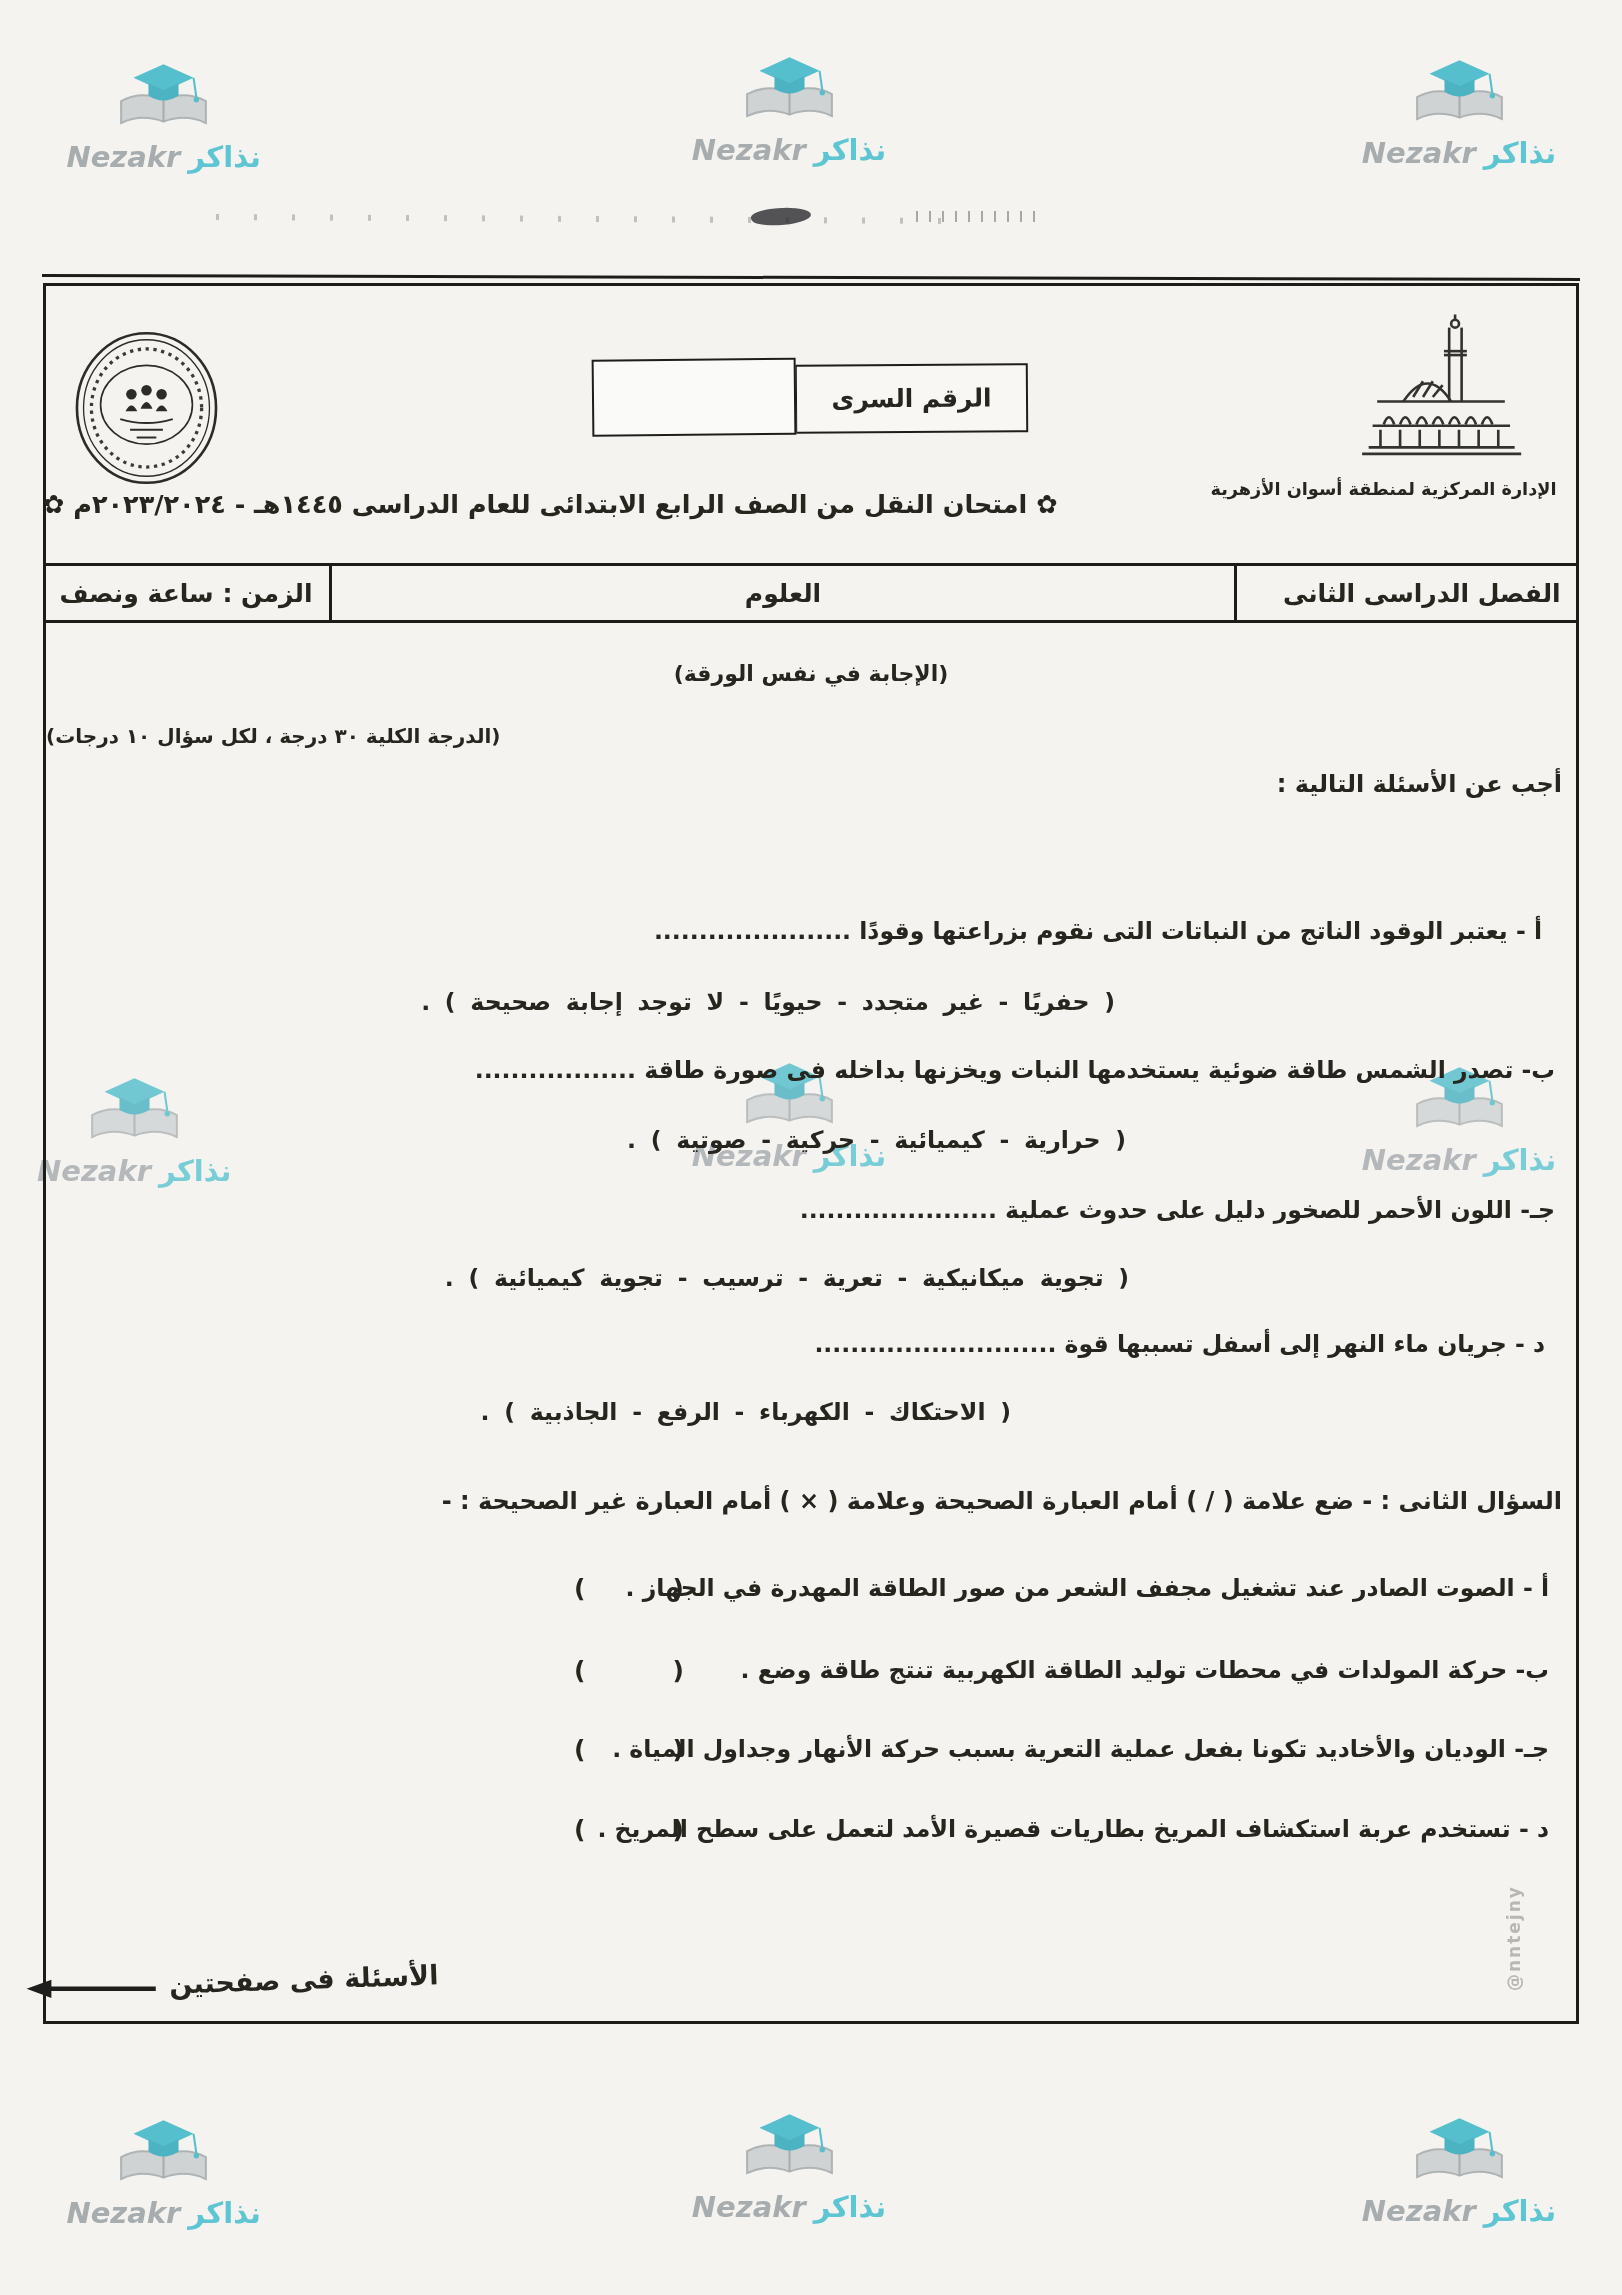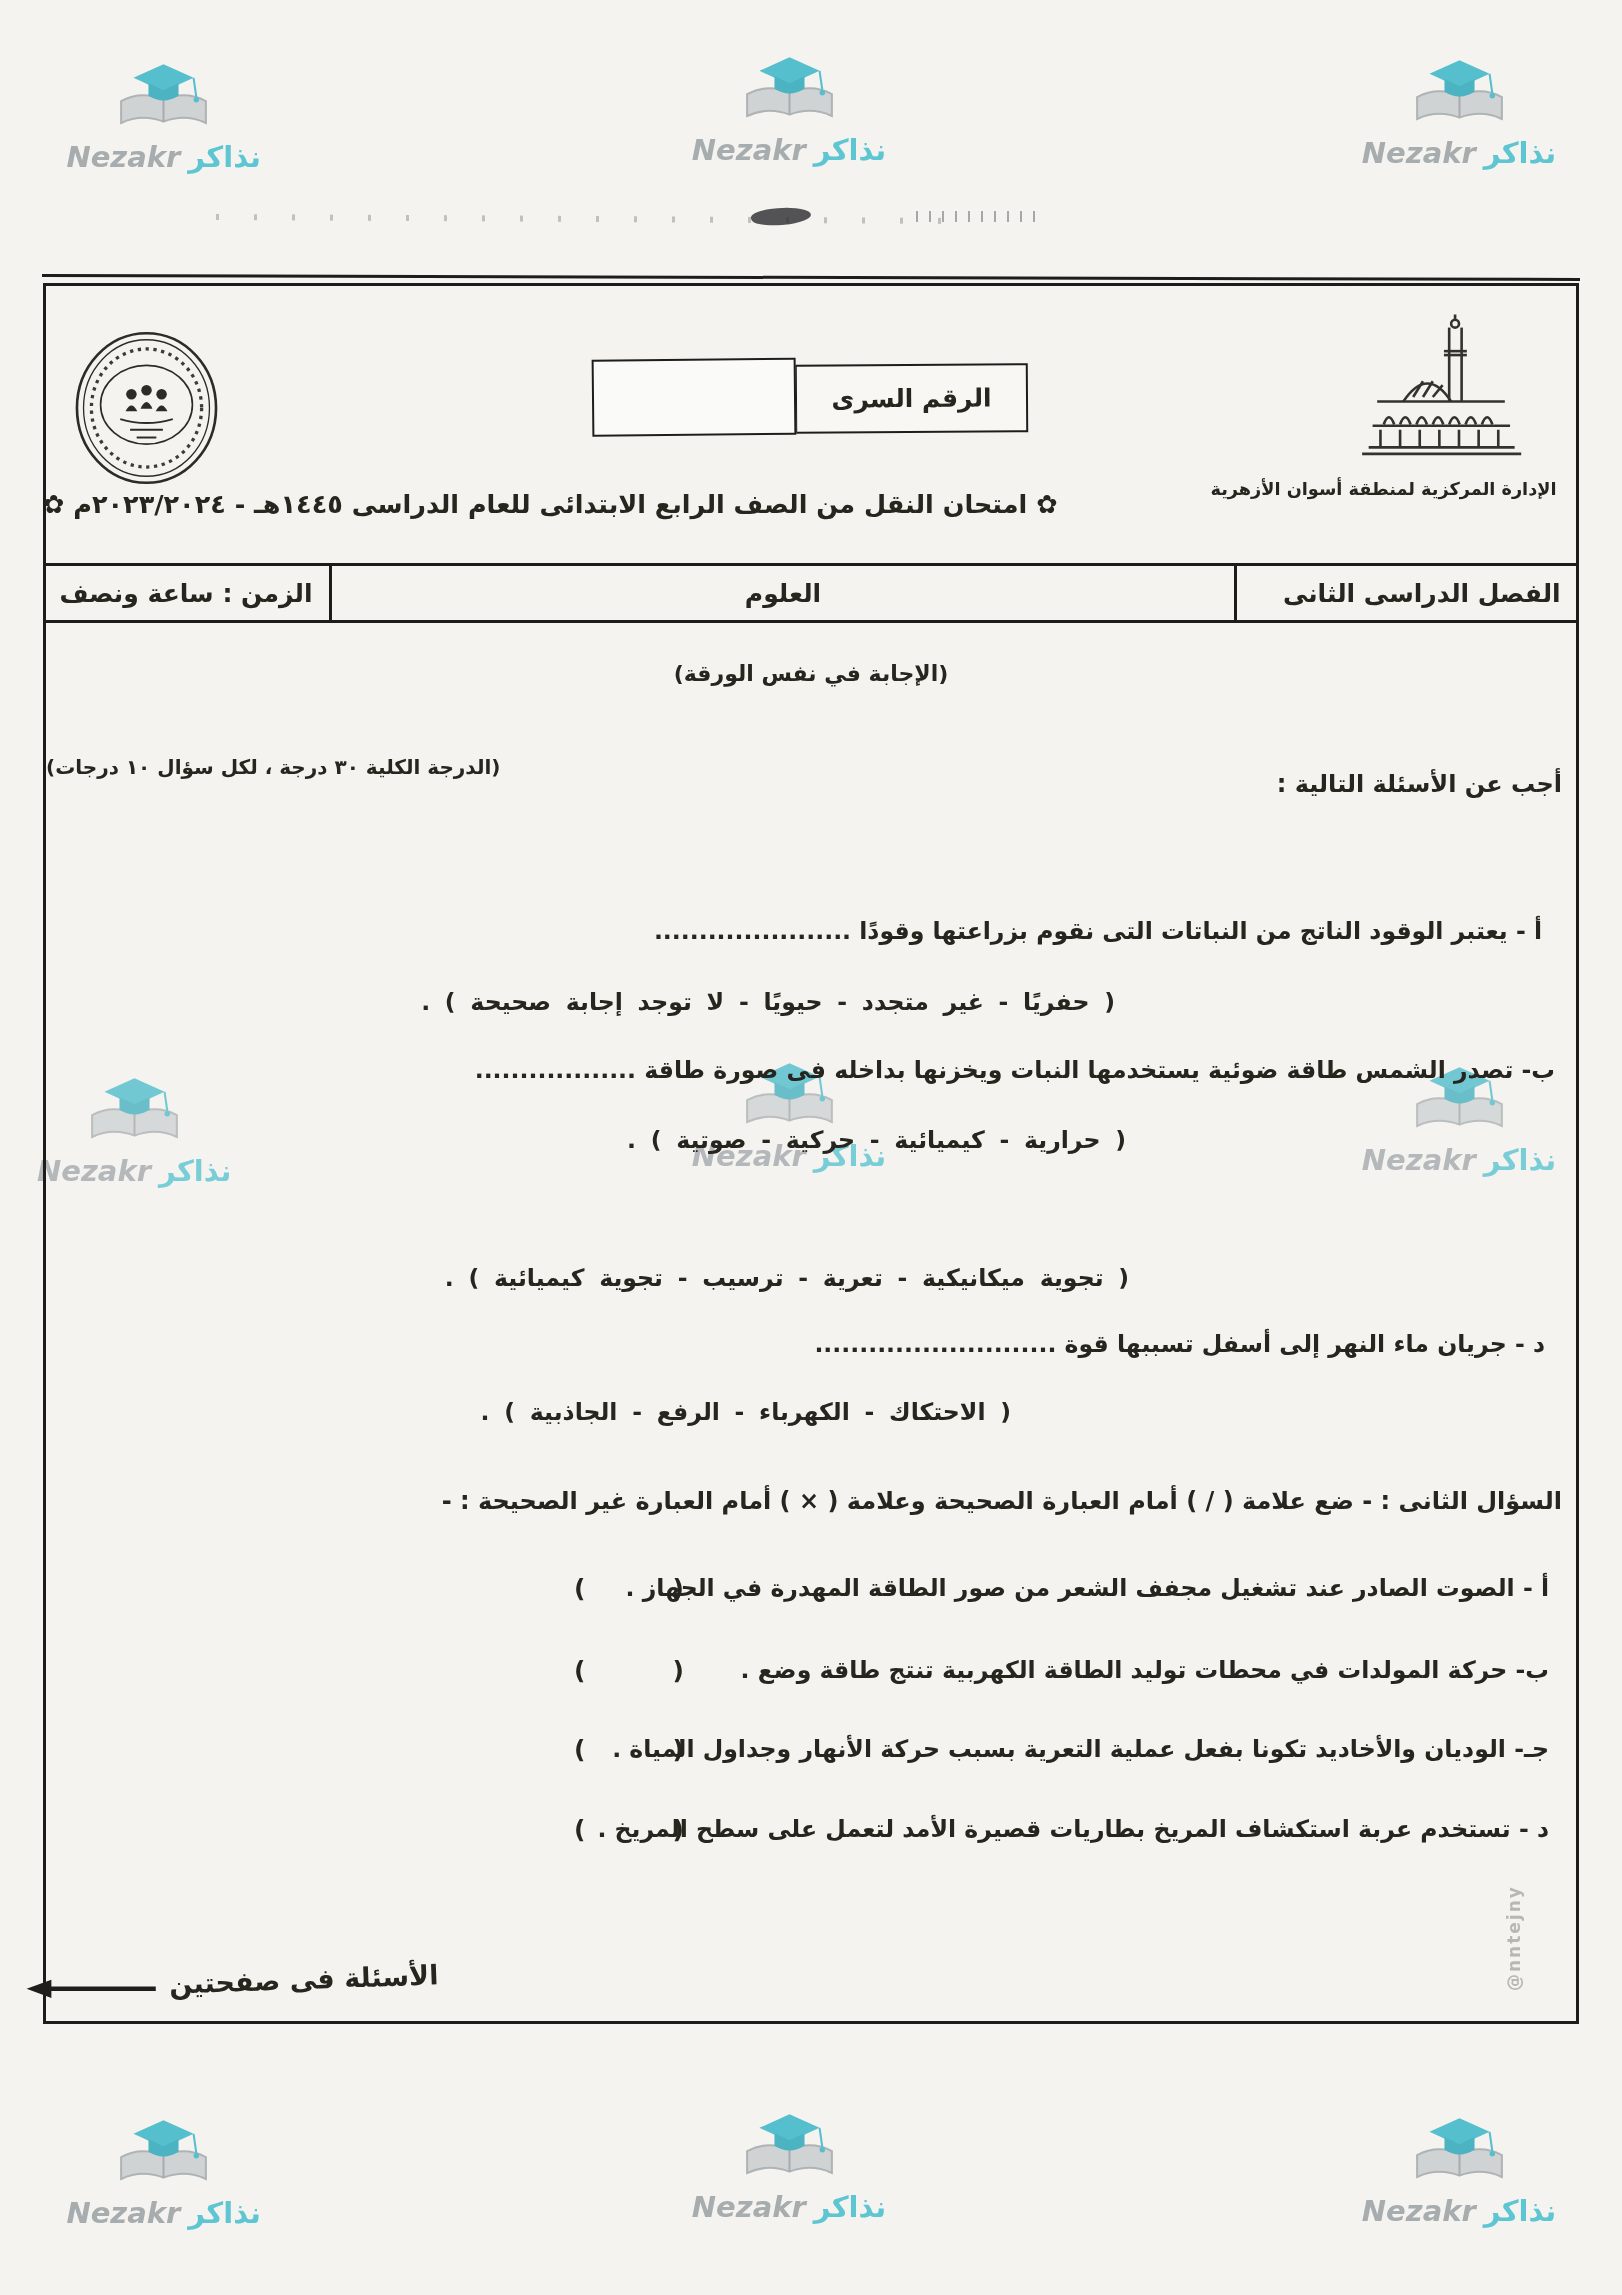--- a/index.html
+++ b/index.html
@@ -66,21 +66,21 @@
     border-top:3.3px solid #1c1c1a;border-bottom:3.3px solid #1c1c1a;
     display:flex;direction:rtl;z-index:3;font-size:25px;font-weight:bold;}
   .hdr-cell{display:flex;align-items:center;box-sizing:border-box;}
   .cell-term{width:345px;border-left:3.3px solid #1c1c1a;padding-right:18.3px;}
   .cell-subject{flex:1;border-left:3.3px solid #1c1c1a;justify-content:center;}
   .cell-time{width:286px;justify-content:center;}
 
   
   .line{position:absolute;white-space:nowrap;color:#26261f;font-weight:bold;z-index:3;}
   .note-answer{left:43px;top:661px;width:1536px;text-align:center;font-size:22px;}
-  .note-marks{left:46px;top:755px;font-size:20px;direction:rtl;}
+  .note-marks{left:46px;top:724px;font-size:20px;direction:rtl;}
   .note-all{right:60px;top:770px;font-size:24px;}
 
   .q1-title{right:60px;top:838px;font-size:24px;}
   .stem{font-size:23.6px;}
   .choices{font-size:23.6px;word-spacing:6.5px;}
 
   .s-a{right:80px;top:917px;}
   .c-a{right:507px;top:988px;}
   .s-b{right:67px;top:1056px;}
   .c-b{right:496px;top:1126px;}
@@ -233,20 +233,21 @@
   <div class="line note-marks">(الدرجة الكلية ٣٠ درجة ، لكل سؤال ١٠ درجات)</div>
   <div class="line note-all">أجب عن الأسئلة التالية :</div>
 
 
   <div class="line stem s-a">أ - يعتبر الوقود الناتج من النباتات التى نقوم بزراعتها وقودًا ......................</div>
   <div class="line choices c-a">( حفريًا - غير متجدد - حيويًا - لا توجد إجابة صحيحة ) .</div>
 
   <div class="line stem s-b">ب- تصدر الشمس طاقة ضوئية يستخدمها النبات ويخزنها بداخله فى صورة طاقة ..................</div>
   <div class="line choices c-b">( حرارية - كيميائية - حركية - صوتية ) .</div>
 
+  <div class="line stem s-c">جـ- اللون الأحمر للصخور دليل على حدوث عملية ......................</div>
   <div class="line choices c-c">( تجوية ميكانيكية - تعرية - ترسيب - تجوية كيميائية ) .</div>
 
   <div class="line stem s-d">د - جريان ماء النهر إلى أسفل تسببها قوة ...........................</div>
   <div class="line choices c-d">( الاحتكاك - الكهرباء - الرفع - الجاذبية ) .</div>
 
   <div class="line q2-title">السؤال الثانى : - ضع علامة ( / ) أمام العبارة الصحيحة وعلامة ( × ) أمام العبارة غير الصحيحة : -</div>
 
   <div class="q2-row r-a">
     <span class="stem">أ - الصوت الصادر عند تشغيل مجفف الشعر من صور الطاقة المهدرة في الجهاز .</span>
     <span class="slot">(          )</span>

